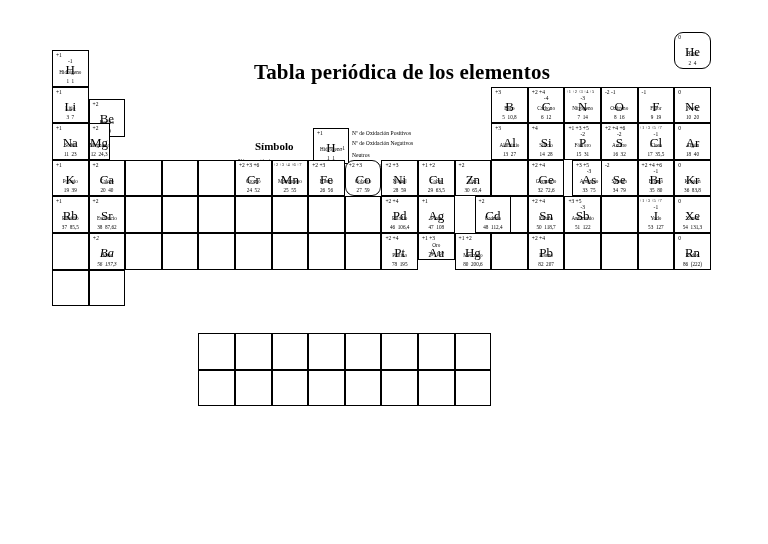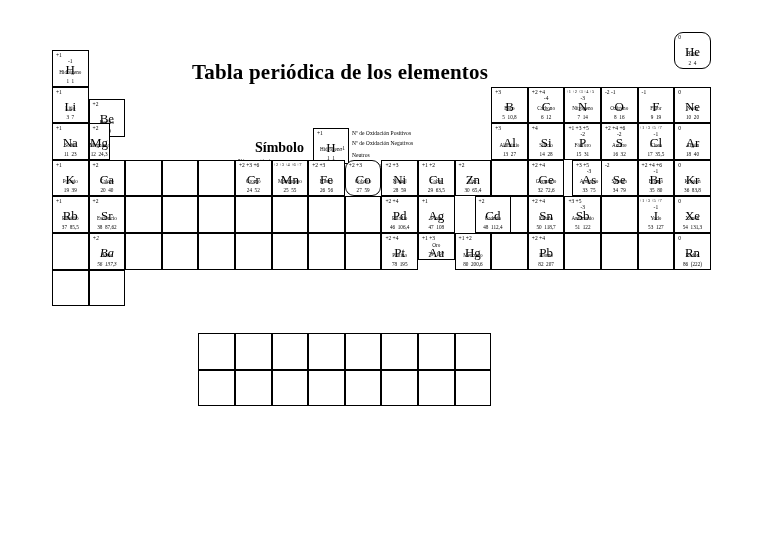--- a/index.html
+++ b/index.html
@@ -19,21 +19,21 @@
     left: 0; top: 0;
     width: 768px;
     height: 544px;
     background: #fff;
   }
   .title {
     position: absolute;
     left: 130px;
     top: 60px;
     width: 420px;
-    text-align: center;
+    text-align: right;
     font-family: "Liberation Serif", serif;
     font-weight: bold;
     font-size: 21px;
     letter-spacing: 0.2px;
     color: #000;
   }
   
   .cell {
     position: absolute;
     border: 1px solid #000;
@@ -92,21 +92,21 @@
     position: absolute;
     font-size: 9.5px;
     color: #000;
     white-space: nowrap;
   }
   .legend-label.small {
     font-size: 5.6px;
   }
   .legend-sym {
     font-weight: bold;
-    font-size: 14px;
+    font-size: 11px;
     text-align: center;
   }
 </style>
 </head>
 <body>
 
 <div id="sheet">
 
   <div class="title">Tabla periódica de los elementos</div>
 

